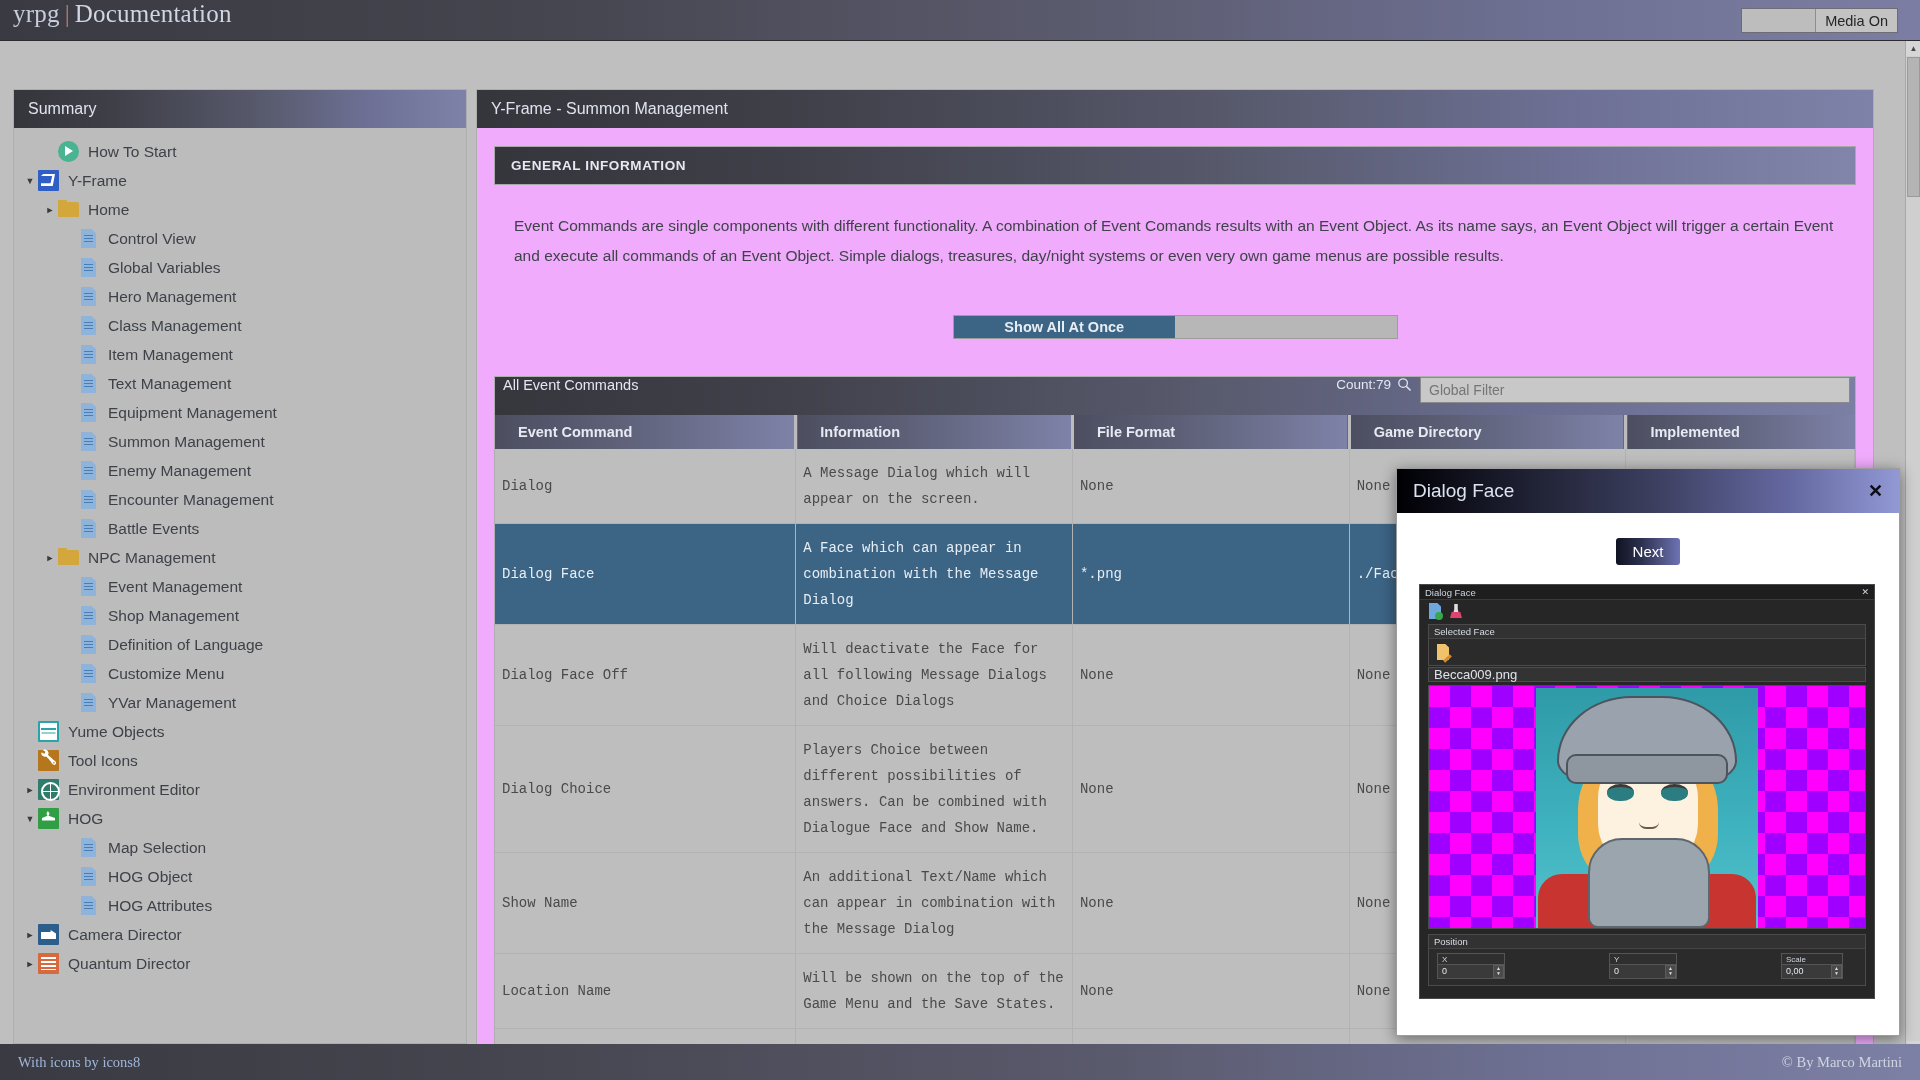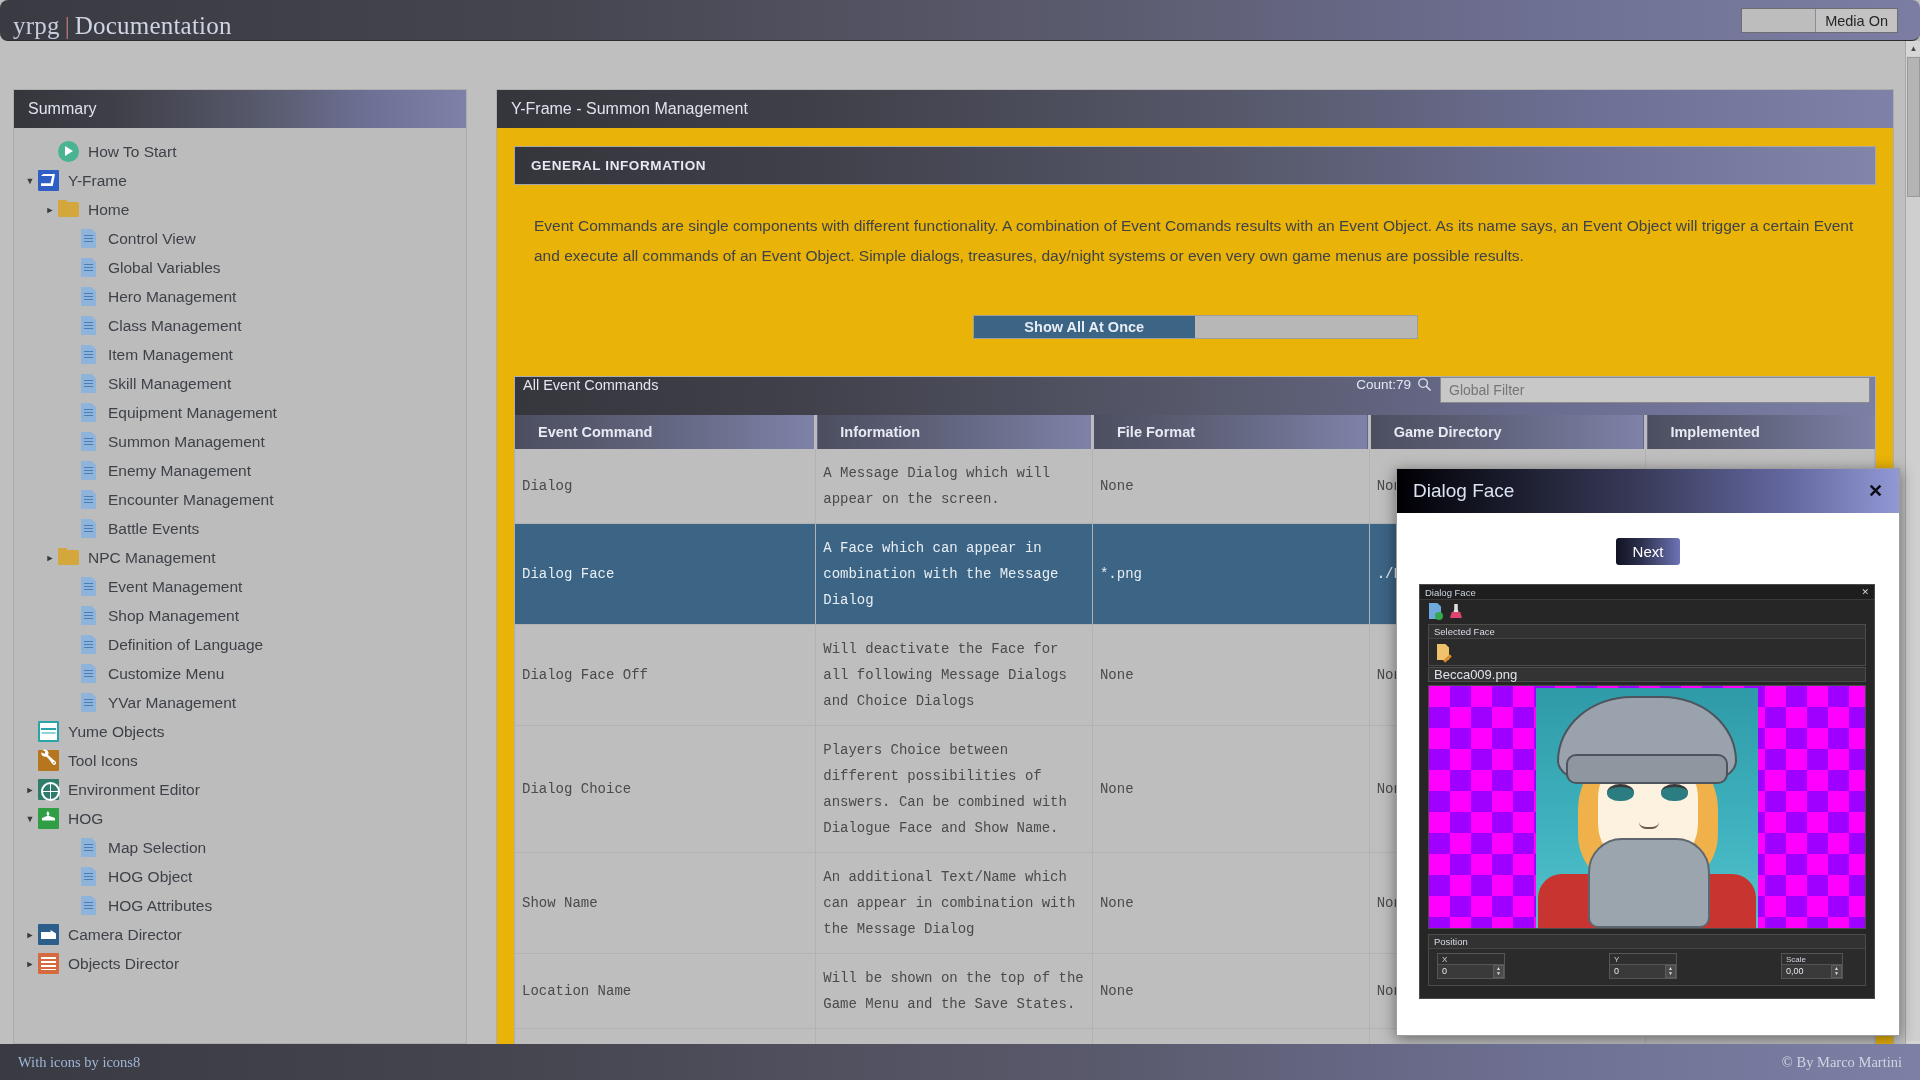--- a/index.html
+++ b/index.html
@@ -8,23 +8,22 @@
     overflow: hidden;
     background: #bfbfbf;
     font-family: "Liberation Sans", sans-serif;
   }
 
   
   .topbar {
     position: absolute; top: 0; left: 0; width: 1920px; height: 41px;
     background: linear-gradient(to right, #3a3a42 0%, #44444e 25%, #5a5a6e 55%, #737severity 70%, #7b7ea0 100%);
     background: linear-gradient(to right, #3a3a42 0%, #45454f 28%, #5c5c70 58%, #6e7093 80%, #7b7ea2 100%);
-    display: flex; align-items: flex-end;
+    display: flex; align-items: flex-start;
     border-bottom: 1px solid #2b2b30;
-    border-radius: 8px;
   }
   .brand {
     margin-left: 13px;
     font-family: "Liberation Serif", serif;
     font-size: 25px;
     color: #c7cddb;
     letter-spacing: .2px;
     white-space: nowrap;
   }
   .brand .bar { color: #b87a72; margin: 0 5px; font-weight: 300; }
@@ -150,22 +149,22 @@
     background: #fff; clip-path: polygon(0 22%,64% 22%,64% 0,100% 38%,100% 100%,0 100%);
   }
   .ico-quant { background: #d7693f; }
   .ico-quant::after {
     content: ""; position: absolute; left: 3px; top: 4px; right: 3px; bottom: 4px;
     background: repeating-linear-gradient(to bottom,#fff 0 2px, transparent 2px 4px);
   }
 
   
   .main {
-    position: absolute; left: 496px; top: 89px; width: 1398px; height: 987px;
-    background: #eab308; border: 1px solid #adadad; overflow: hidden;
+    position: absolute; left: 476px; top: 89px; width: 1398px; height: 987px;
+    background: #f0abfc; border: 1px solid #adadad; overflow: hidden;
   }
   .main-body { padding: 14px 17px 0 17px; }
 
   .section-head {
     height: 39px; margin-top: 4px;
     background: linear-gradient(to right, #35353c 0%, #40404a 22%, #585a6d 55%, #6d7094 78%, #8185aa 100%);
     display: flex; align-items: center; padding-left: 16px;
     color: #e6e9f2; font-size: 13.5px; font-weight: bold; letter-spacing: .6px;
     border: 1px solid #a8a8a8;
   }
@@ -449,21 +448,21 @@
         <span class="tlabel">Class Management</span>
       </div>
       <div class="tnode" style="padding-left: 48px;">
         <span class="caret none"></span>
         <span class="ico ico-doc"></span>
         <span class="tlabel">Item Management</span>
       </div>
       <div class="tnode" style="padding-left: 48px;">
         <span class="caret none"></span>
         <span class="ico ico-doc"></span>
-        <span class="tlabel">Skill Management</span>
+        <span class="tlabel">Text Management</span>
       </div>
       <div class="tnode" style="padding-left: 48px;">
         <span class="caret none"></span>
         <span class="ico ico-doc"></span>
         <span class="tlabel">Equipment Management</span>
       </div>
       <div class="tnode" style="padding-left: 48px;">
         <span class="caret none"></span>
         <span class="ico ico-doc"></span>
         <span class="tlabel">Summon Management</span>
@@ -549,21 +548,21 @@
         <span class="tlabel">HOG Attributes</span>
       </div>
       <div class="tnode" style="padding-left: 8px;">
         <span class="caret closed"></span>
         <span class="ico ico-cam"></span>
         <span class="tlabel">Camera Director</span>
       </div>
       <div class="tnode" style="padding-left: 8px;">
         <span class="caret closed"></span>
         <span class="ico ico-quant"></span>
-        <span class="tlabel">Objects Director</span>
+        <span class="tlabel">Quantum Director</span>
       </div>
     </div>
 </div>
 
 <div class="main">
   <div class="panel-head">Y-Frame - Summon Management</div>
   <div class="main-body">
     <div class="section-head">GENERAL INFORMATION</div>
     <div class="section-text">Event Commands are single components with different functionality. A combination of Event Comands results with an Event Object. As its name says, an Event Object will trigger a certain Event and execute all commands of an Event Object. Simple dialogs, treasures, day/night systems or even very own game menus are possible results.</div>
 

